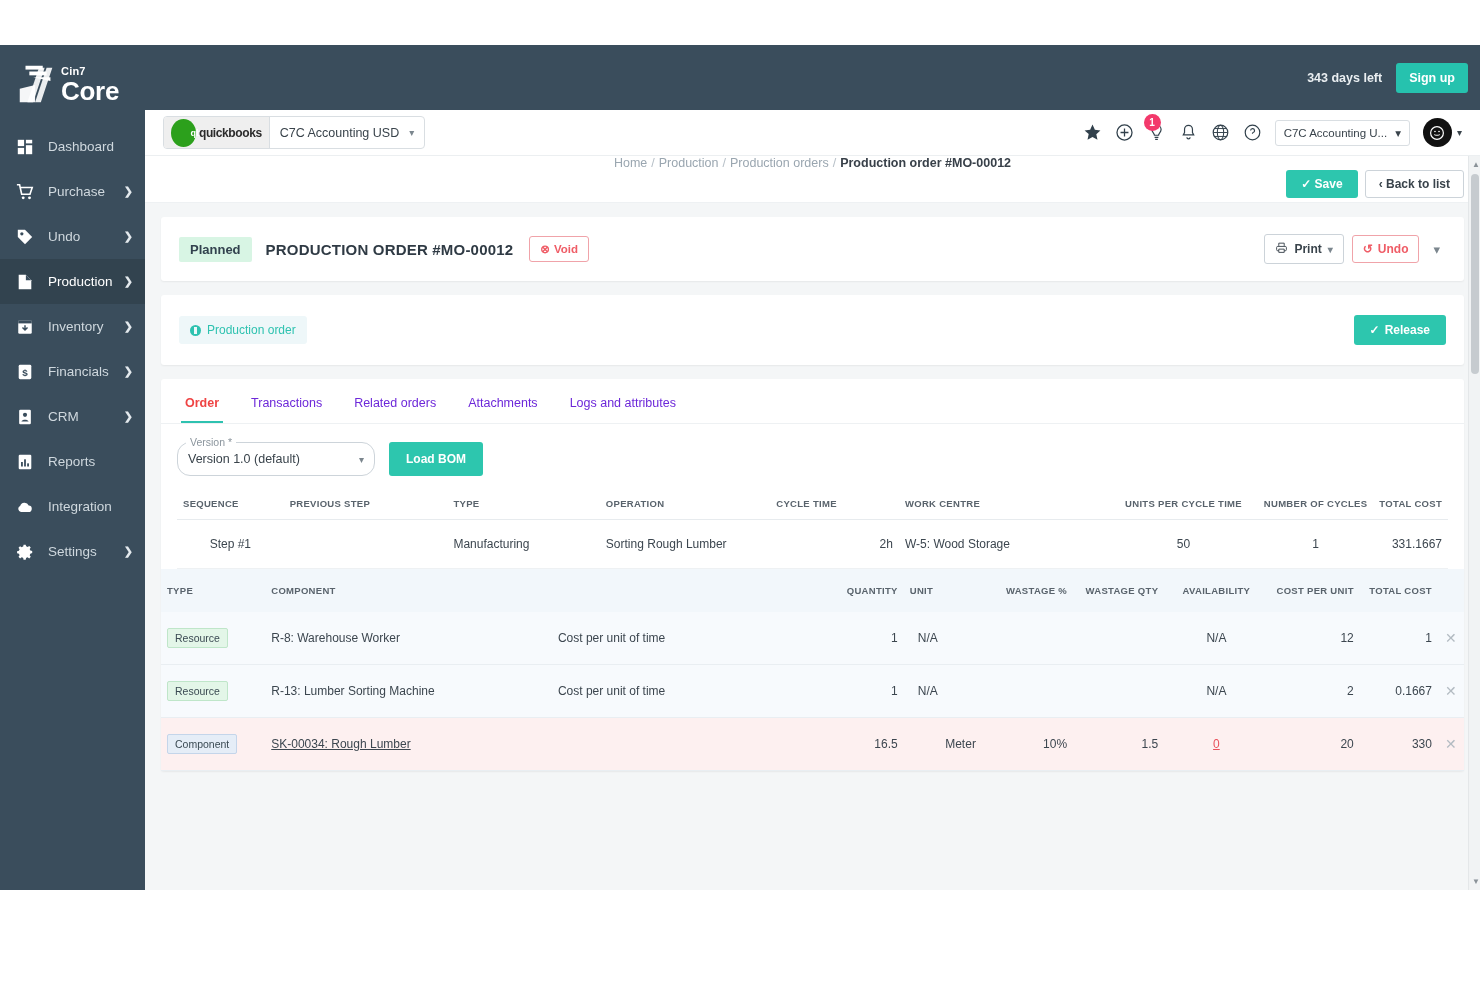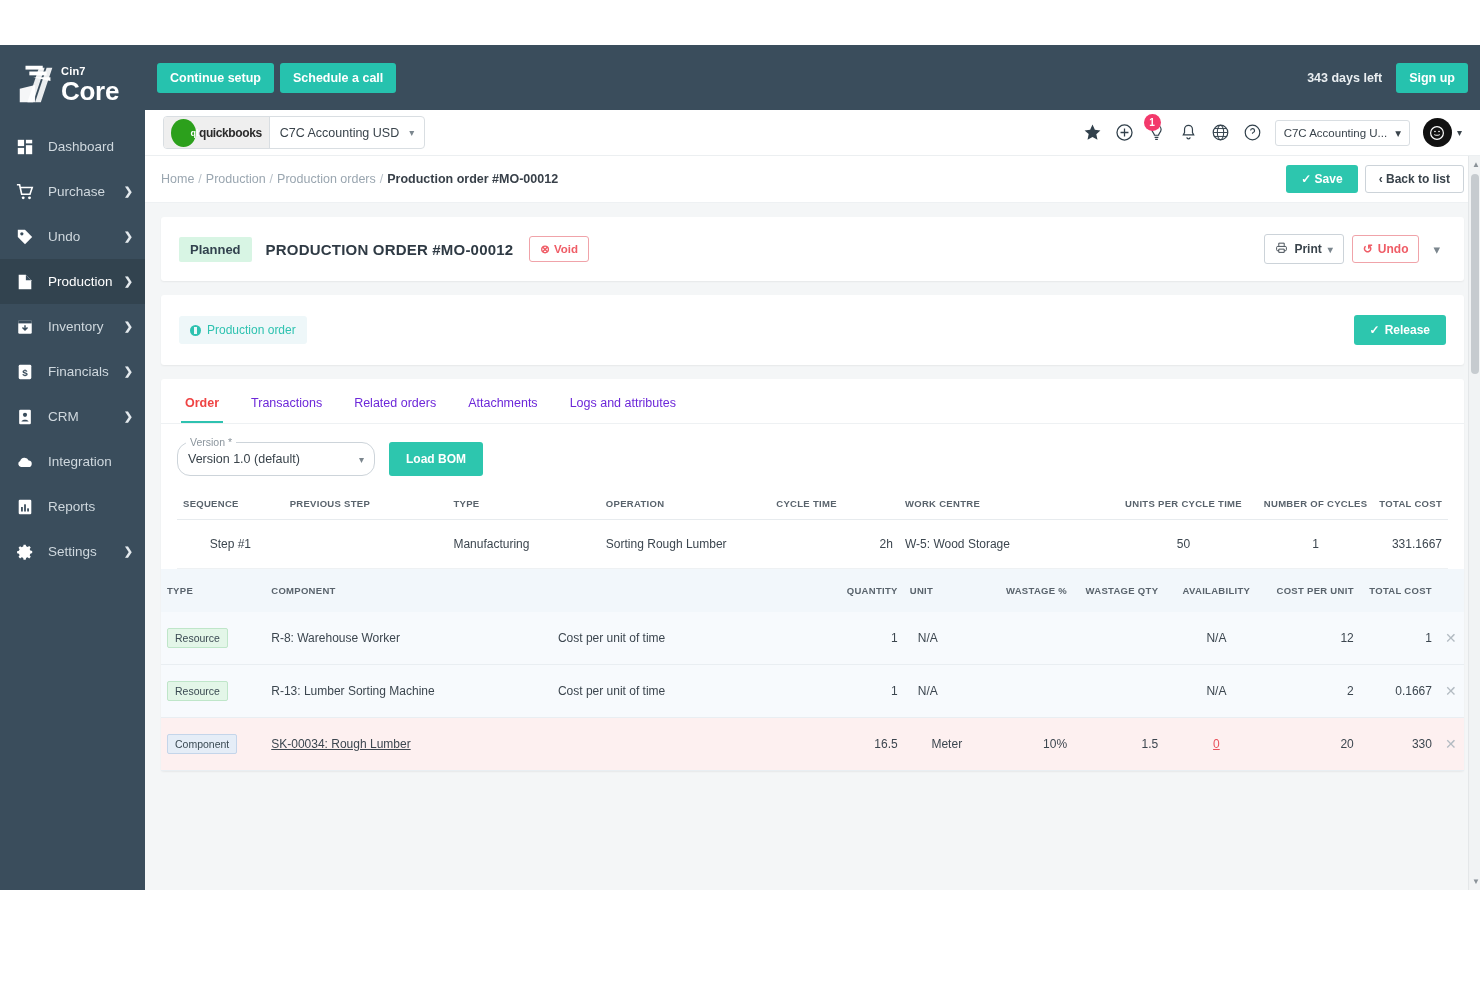--- a/index.html
+++ b/index.html
@@ -94,21 +94,21 @@
   }
   .avatar svg { width: 18px; height: 18px; }
 
   
   .content {
     position: absolute; left: 145px; top: 156px; right: 0; bottom: 97px;
     background: #f4f6f7; overflow: hidden;
   }
   .breadcrumb-row {
     display: flex; align-items: center; height: 47px; padding: 0 16px;
-    background: #fff; border-bottom: 1px solid #eef1f3;
+    background: #fff; border-bottom: 1px solid #eef1f3; flex-direction: column;
   }
   .crumbs { font-size: 12.5px; color: #9aa6b0; }
   .crumbs a { color: #9aa6b0; text-decoration: none; cursor:pointer; }
   .crumbs .sep { margin: 0 4px; color: #b6bfc7; }
   .crumbs .cur { color: #384049; font-weight: bold; }
   .crumb-actions { margin-left: auto; display: flex; gap: 7px; align-items: center; }
   .btn-save {
     background: #2dc6ae; border: none; color: #fff; border-radius: 3px;
     font-size: 12px; font-weight: bold; padding: 7px 15px; cursor: pointer;
     font-family: inherit;
@@ -339,53 +339,49 @@
               <circle cx="10" cy="7.6" r="2.3" fill="#3a4d5c"></circle>
               <path d="M6 15c1-2.6 7-2.6 8 0z" fill="#3a4d5c"></path>
             </svg>
           </span>
           <span class="nav-label">CRM</span>
           <span class="nav-caret">❯</span>
         </div>
         <div class="nav-item">
           <span class="nav-ico">
             <svg viewBox="0 0 20 20">
-              <path d="M5.5 15.5h8.2a3.6 3.6 0 0 0 .4-7.2A5 5 0 0 0 4.6 9 3.4 3.4 0 0 0 5.5 15.5z"></path>
-            </svg>
-          </span>
-          <span class="nav-label">Integration</span>
-        </div>
-        <div class="nav-item">
-          <span class="nav-ico">
-            <svg viewBox="0 0 20 20">
               <rect x="3" y="2" width="14" height="16" rx="1.3"></rect>
               <rect x="5.6" y="10" width="2" height="5" fill="#3a4d5c"></rect>
               <rect x="9" y="7" width="2" height="8" fill="#3a4d5c"></rect>
               <rect x="12.4" y="11.5" width="2" height="3.5" fill="#3a4d5c"></rect>
             </svg>
           </span>
           <span class="nav-label">Reports</span>
         </div>
         <div class="nav-item">
           <span class="nav-ico">
             <svg viewBox="0 0 20 20">
+              <path d="M5.5 15.5h8.2a3.6 3.6 0 0 0 .4-7.2A5 5 0 0 0 4.6 9 3.4 3.4 0 0 0 5.5 15.5z"></path>
+            </svg>
+          </span>
+          <span class="nav-label">Integration</span>
+        </div>
+        <div class="nav-item">
+          <span class="nav-ico">
+            <svg viewBox="0 0 20 20">
               <path d="M10 6.4a3.6 3.6 0 1 0 0 7.2 3.6 3.6 0 0 0 0-7.2zm8 4.8v-2.4l-2.1-.4a6 6 0 0 0-.7-1.7l1.2-1.8-1.7-1.7-1.8 1.2a6 6 0 0 0-1.7-.7L10.8 1.9H8.4L8 4a6 6 0 0 0-1.7.7L4.5 3.5 2.8 5.2 4 7a6 6 0 0 0-.7 1.7l-2.1.4v2.4l2.1.4c.2.6.4 1.2.7 1.7l-1.2 1.8 1.7 1.7 1.8-1.2c.5.3 1.1.5 1.7.7l.4 2.1h2.4l.4-2.1c.6-.2 1.2-.4 1.7-.7l1.8 1.2 1.7-1.7-1.2-1.8c.3-.5.5-1.1.7-1.7z"></path>
             </svg>
           </span>
           <span class="nav-label">Settings</span>
           <span class="nav-caret">❯</span>
         </div>
       </div>
   </div>
 
   <div class="topbar">
-    <div class="topbar-left">
-      <button class="btn-teal">Continue setup</button>
-      <button class="btn-teal">Schedule a call</button>
-    </div>
     <div class="topbar-right">
       <span class="days-left">343 days left</span>
       <button class="btn-teal">Sign up</button>
     </div>
   </div>
 
   <div class="apptoolbar">
     <div class="qb-select">
       <div class="qb-logo">
         <span class="qb-mark">
@@ -597,21 +593,21 @@
               <td style="text-align:center"><span>N/A</span></td>
               <td style="text-align:right">2</td>
               <td style="text-align:right">0.1667</td>
               <td style="text-align:center"><span class="xbtn">✕</span></td>
             </tr>
             <tr class="comp-row pink">
               <td style="text-align:left"><span class="tag tag-component">Component</span></td>
               <td style="text-align:left"><span class="link-u">SK-00034: Rough Lumber</span></td>
               <td style="text-align:left"></td>
               <td style="text-align:right">16.5</td>
-              <td style="text-align:center;padding-left:14px">Meter</td>
+              <td style="text-align:right;padding-left:14px">Meter</td>
               <td style="text-align:right">10%</td>
               <td style="text-align:right">1.5</td>
               <td style="text-align:center"><span class="red">0</span></td>
               <td style="text-align:right">20</td>
               <td style="text-align:right">330</td>
               <td style="text-align:center"><span class="xbtn">✕</span></td>
             </tr>
           </tbody>
       </table>
     </div>

